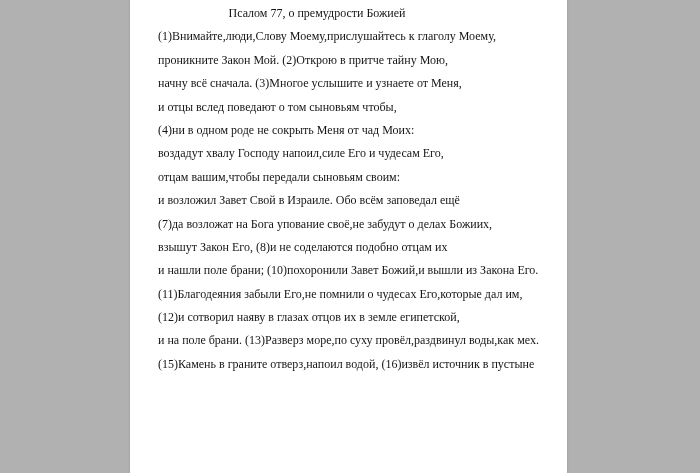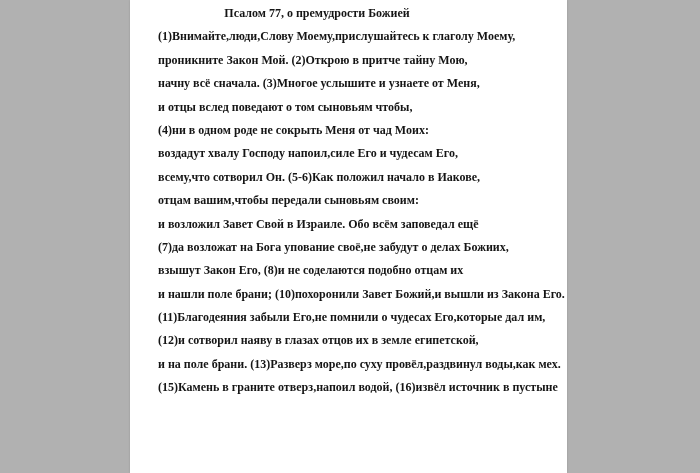--- a/index.html
+++ b/index.html
@@ -27,47 +27,46 @@
     height: 473px;
     background: var(--page-bg);
     box-shadow: 0 0 2px rgba(0,0,0,0.15);
   }
   .doc-title {
     margin: 2px 91px 0 28px;
     height: 23.4px;
     line-height: 23.4px;
     text-align: center;
     font-size: 12px;
-    font-weight: bold;
+    font-weight: normal;
     color: var(--text);
     white-space: nowrap;
   }
   .doc-line {
     margin-left: 28px;
     height: 23.4px;
     line-height: 23.4px;
     font-size: 12px;
-    font-weight: bold;
+    font-weight: normal;
     color: var(--text);
     white-space: nowrap;
   }
 </style>
 </head>
 <body>
 
 <div class="doc-page">
   <div class="doc-title">Псалом 77, о премудрости Божией</div>
   <div class="doc-lines" id="doc-lines">
       <div class="doc-line">(1)Внимайте,люди,Слову Моему,прислушайтесь к глаголу Моему,</div>
       <div class="doc-line">проникните Закон Мой. (2)Открою в притче тайну Мою,</div>
       <div class="doc-line">начну всё сначала. (3)Многое услышите и узнаете от Меня,</div>
       <div class="doc-line">и отцы вслед поведают о том сыновьям чтобы,</div>
       <div class="doc-line">(4)ни в одном роде не сокрыть Меня от чад Моих:</div>
       <div class="doc-line">воздадут хвалу Господу напоил,силе Его и чудесам Его,</div>
-      <div class="doc-line">всему,что сотворил Он. (5-6)Как положил начало в Иакове,</div>
       <div class="doc-line">отцам вашим,чтобы передали сыновьям своим:</div>
       <div class="doc-line">и возложил Завет Свой в Израиле. Обо всём заповедал ещё</div>
       <div class="doc-line">(7)да возложат на Бога упование своё,не забудут о делах Божиих,</div>
       <div class="doc-line">взышут Закон Его, (8)и не соделаются подобно отцам их</div>
       <div class="doc-line">и нашли поле брани; (10)похоронили Завет Божий,и вышли из Закона Его.</div>
       <div class="doc-line">(11)Благодеяния забыли Его,не помнили о чудесах Его,которые дал им,</div>
       <div class="doc-line">(12)и сотворил наяву в глазах отцов их в земле египетской,</div>
       <div class="doc-line">и на поле брани. (13)Разверз море,по суху провёл,раздвинул воды,как мех.</div>
       <div class="doc-line">(15)Камень в граните отверз,напоил водой, (16)извёл источник в пустыне</div>
     </div>

